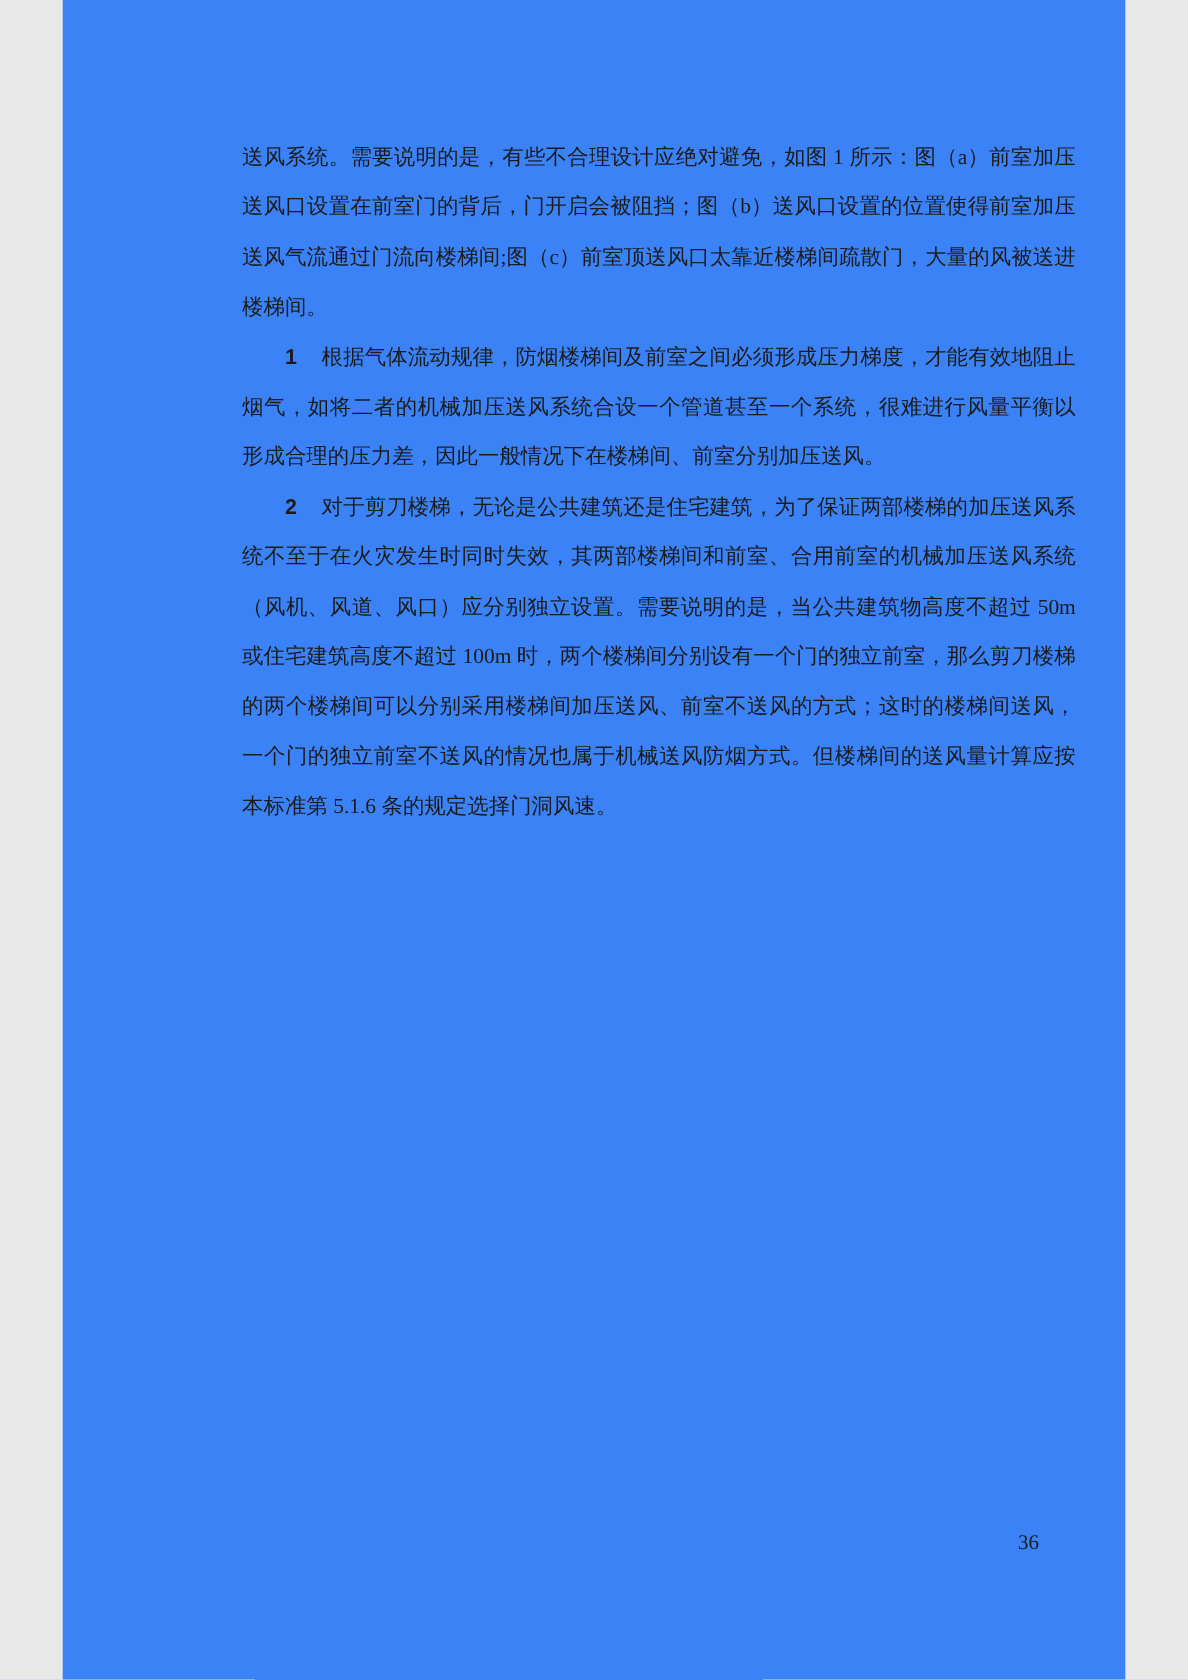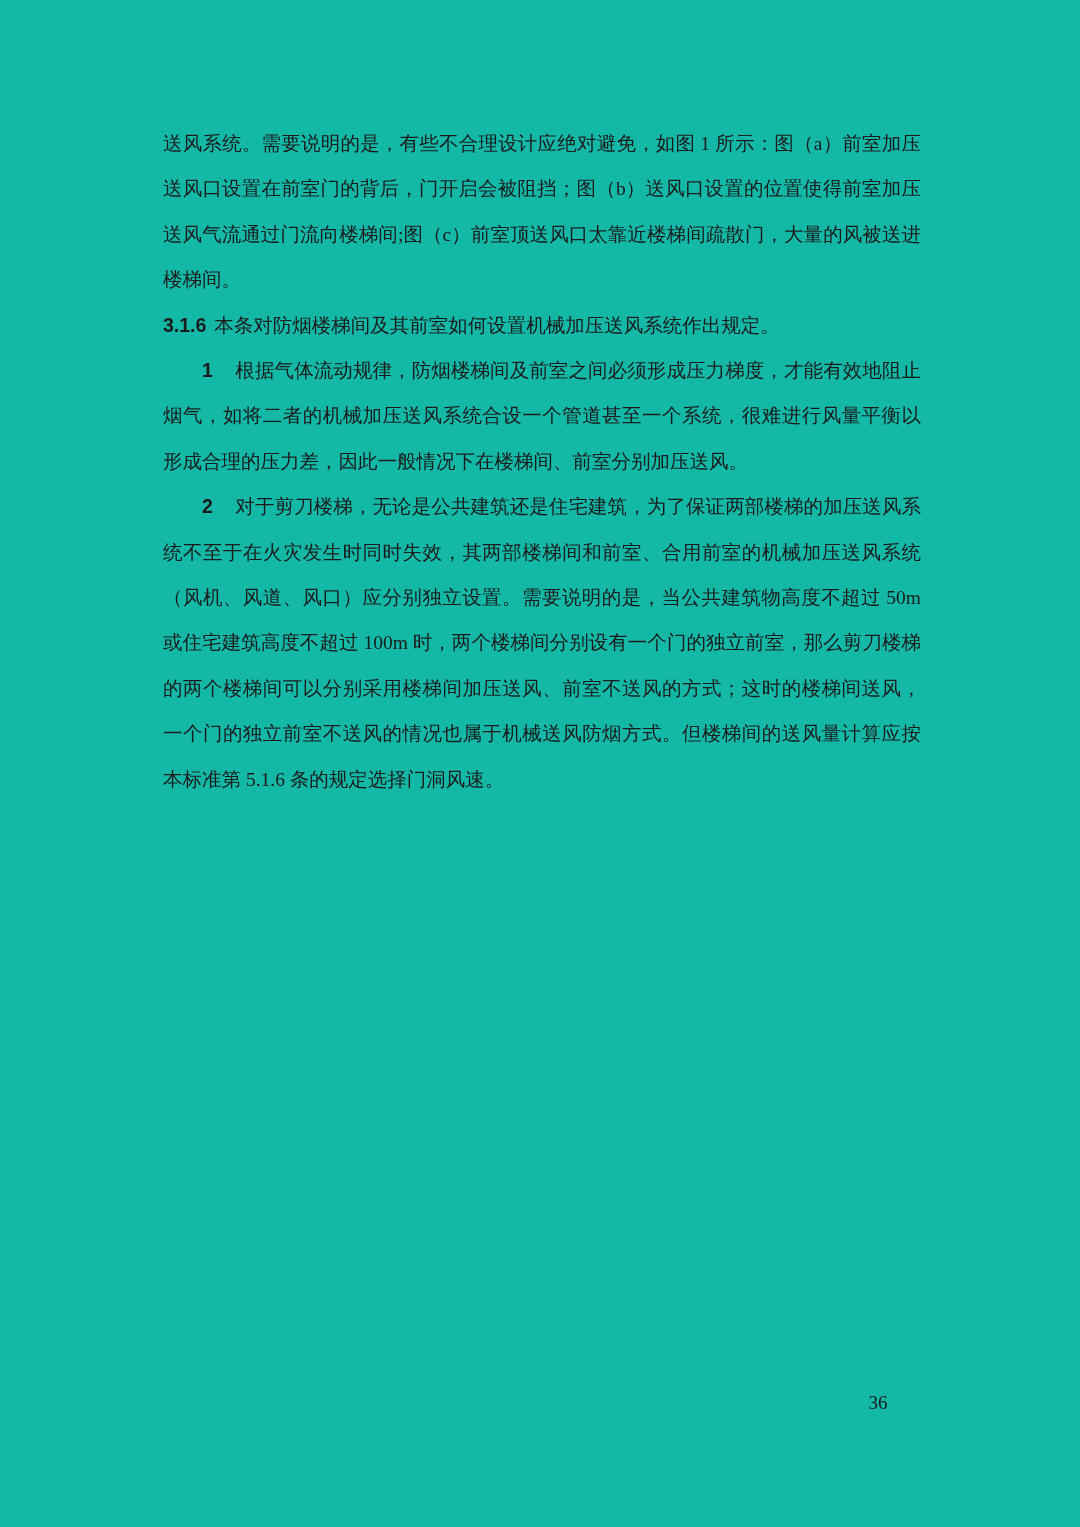--- a/index.html
+++ b/index.html
@@ -2,24 +2,24 @@
 <html><head>
 <meta charset="utf-8">
 <style>
   html, body {
     margin: 0;
     padding: 0;
     background: #e8e8e8;
   }
   .page {
     position: relative;
-    width: 1080px;
+    width: 966px;
     height: 1527px;
     margin: 0 auto;
-    background: #14b8a6;
+    background: #3b82f6;
     overflow: hidden;
     font-family: "Liberation Serif", "DejaVu Serif", serif;
     color: #1b1b1b;
   }
   .content {
     position: absolute;
     left: 163px;
     top: 121px;
     width: 758px;
     font-size: 19.5px;
@@ -57,21 +57,20 @@
 </head>
 <body>
 
 <div class="page">
 
   <div class="content">
 
     <p class="para"><span>送风系统。需要说明的是，有些不合理设计应绝对避免，如图 1 所示：图（a）前室加压送风口设置在前室门的背后，门开启会被阻挡；图（b）送风口设置的位置使得前室加压送风气流通过门流向楼梯间;图（c）前室顶送风口太靠近楼梯间疏散门，大量的风被送进楼梯间。</span></p>
 
 
-    <p class="para section"><span class="num">3.1.6</span><span>本条对防烟楼梯间及其前室如何设置机械加压送风系统作出规定。</span></p>
 
     <p class="para indent"><span class="num">1</span><span>根据气体流动规律，防烟楼梯间及前室之间必须形成压力梯度，才能有效地阻止烟气，如将二者的机械加压送风系统合设一个管道甚至一个系统，很难进行风量平衡以形成合理的压力差，因此一般情况下在楼梯间、前室分别加压送风。</span></p>
 
     <p class="para indent"><span class="num">2</span><span>对于剪刀楼梯，无论是公共建筑还是住宅建筑，为了保证两部楼梯的加压送风系统不至于在火灾发生时同时失效，其两部楼梯间和前室、合用前室的机械加压送风系统（风机、风道、风口）应分别独立设置。需要说明的是，当公共建筑物高度不超过 50m 或住宅建筑高度不超过 100m 时，两个楼梯间分别设有一个门的独立前室，那么剪刀楼梯的两个楼梯间可以分别采用楼梯间加压送风、前室不送风的方式；这时的楼梯间送风，一个门的独立前室不送风的情况也属于机械送风防烟方式。但楼梯间的送风量计算应按本标准第 5.1.6 条的规定选择门洞风速。</span></p>
 
   </div>
 
   <div class="page-number">36</div>
 
 </div>

